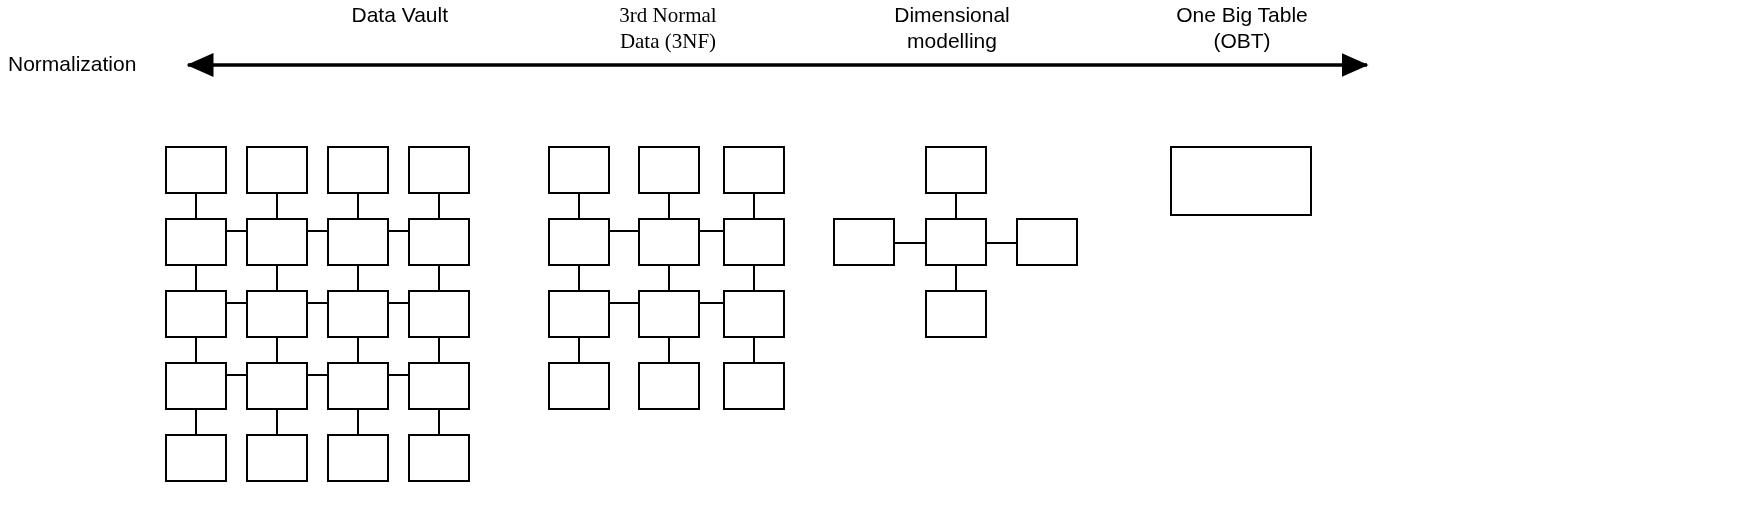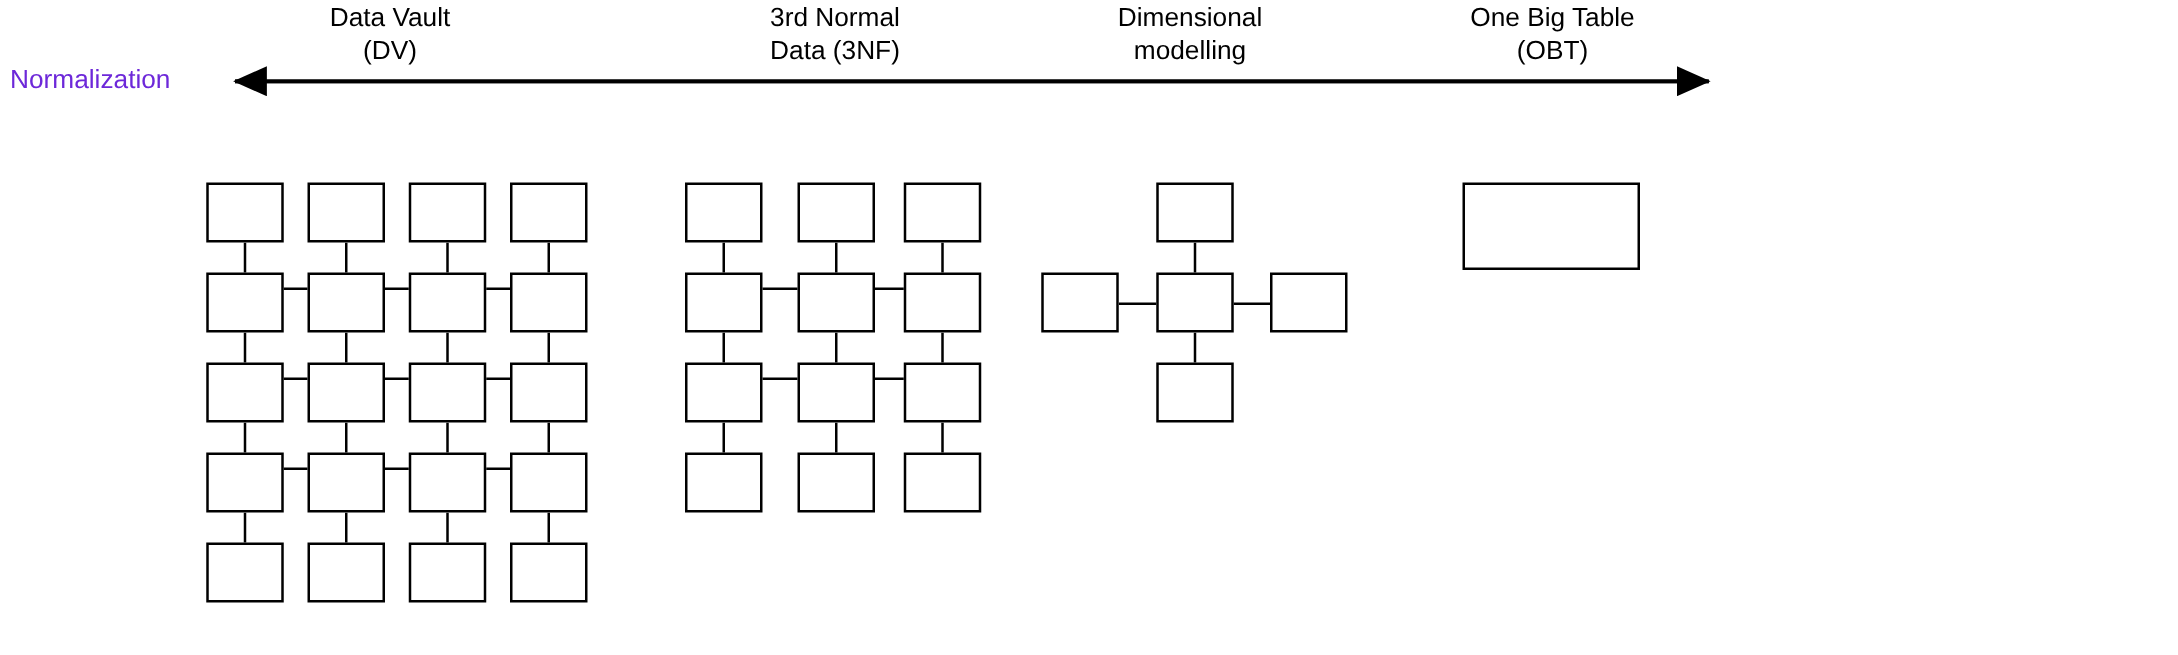--- a/index.html
+++ b/index.html
@@ -19,36 +19,36 @@
     background: #ffffff;
     overflow: hidden;
   }
 
   
   .axis-label {
     position: absolute;
     font-size: 21px;
     line-height: 25px;
     white-space: nowrap;
-    color: #6d28d9;
+    color: #000000;
   }
   #label-normalization { left: 8px;  top: 51px; }
   #label-denormalization { left: 1404px; top: 51px; }
 
   .stage-label {
     position: absolute;
     font-size: 21px;
     line-height: 26px;
     text-align: center;
     color: #000;
   }
   .stage-label .l1, .stage-label .l2 { display: block; }
 
-  #stage-dv   { left: 192px; top: 2px;  width: 240px; }
-  #stage-3nf  { left: 548px; top: 2px;  width: 240px; }
+  #stage-dv   { left: 208px; top: 2px;  width: 240px; text-align: right; }
+  #stage-3nf  { left: 548px; top: 2px;  width: 240px; font-family: Liberation Serif, serif; }
   #stage-dim  { left: 832px; top: 2px;  width: 240px; }
   #stage-obt  { left: 1122px; top: 2px; width: 240px; }
 
   #axis-arrow {
     position: absolute;
     left: 160px;
     top: 50px;
     width: 1235px;
     height: 30px;
   }
@@ -72,21 +72,20 @@
 </head>
 <body>
 
 <div id="canvas">
 
   <div class="axis-label" id="label-normalization">Normalization</div>
 
 
   <div class="stage-label" id="stage-dv">
     <span class="l1">Data Vault</span>
-    <span class="l2">(DV)</span>
   </div>
   <div class="stage-label" id="stage-3nf">
     <span class="l1">3rd Normal</span>
     <span class="l2">Data (3NF)</span>
   </div>
   <div class="stage-label" id="stage-obt">
     <span class="l1">One Big Table</span>
     <span class="l2">(OBT)</span>
   </div>
   <div class="stage-label" id="stage-dim">

